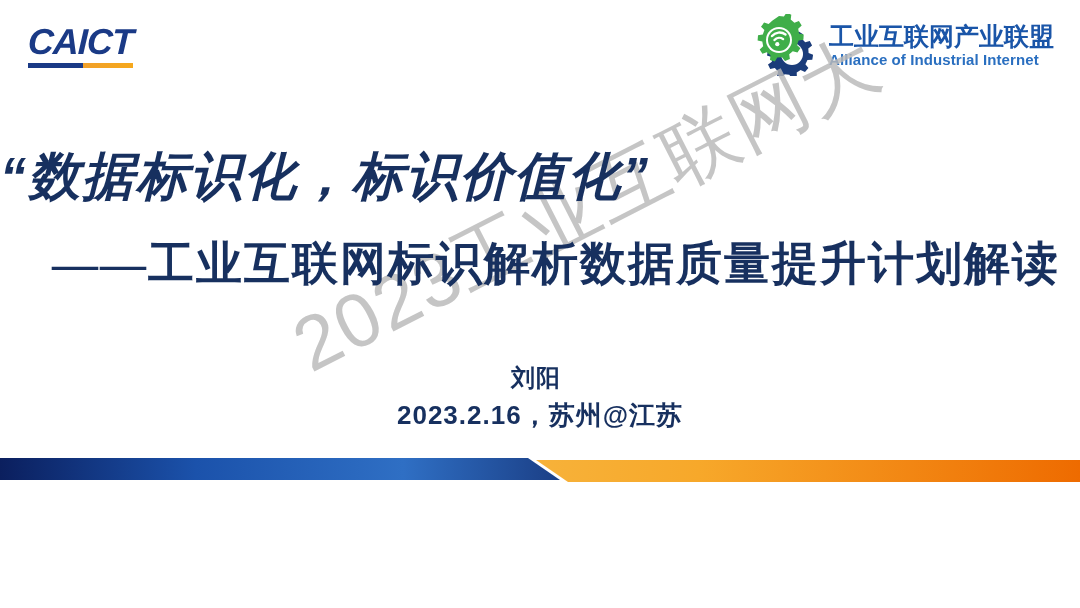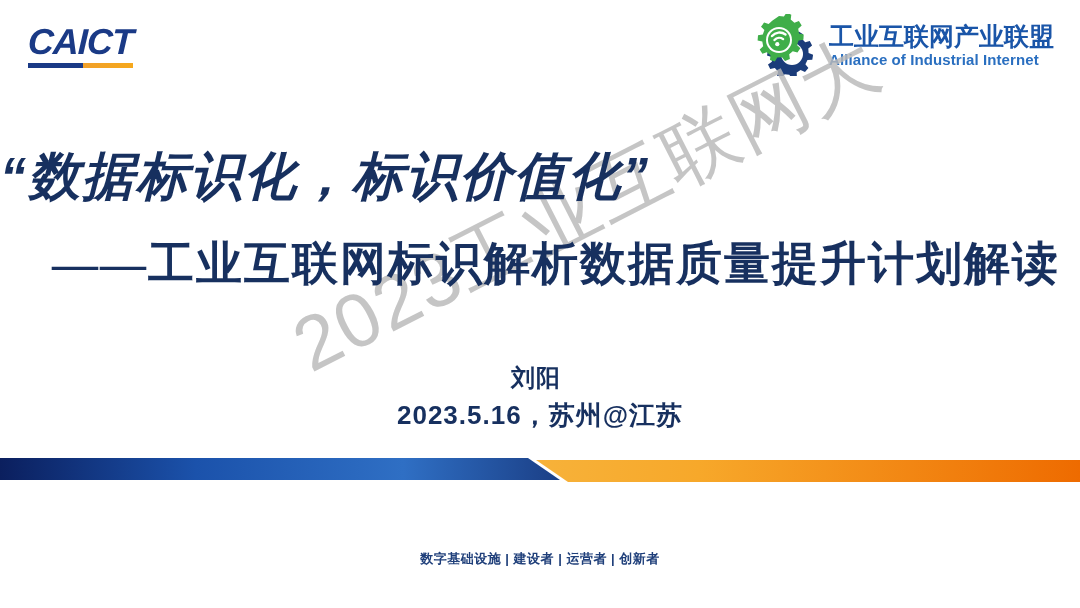--- a/index.html
+++ b/index.html
@@ -210,21 +210,21 @@
       <div class="aii-en">Alliance of Industrial Internet</div>
     </div>
   </div>
 
   <div class="watermark">2023工业互联网大</div>
 
   <div class="title-main">“数据标识化，标识价值化”</div>
   <div class="title-sub">——工业互联网标识解析数据质量提升计划解读</div>
 
   <div class="author">刘阳</div>
-  <div class="event-date">2023.5.16，苏州@江苏</div>
+  <div class="event-date">2023.2.16，苏州@江苏</div>
 
   <svg class="ribbon" viewBox="0 0 1080 46" preserveAspectRatio="none">
     <defs>
       <linearGradient id="gradBlue" x1="0" y1="0" x2="1" y2="0">
         <stop offset="0%" stop-color="#0b1f5e"></stop>
         <stop offset="35%" stop-color="#1b52ab"></stop>
         <stop offset="72%" stop-color="#2f6fc4"></stop>
         <stop offset="100%" stop-color="#1b3f86"></stop>
       </linearGradient>
       <linearGradient id="gradOrange" x1="0" y1="0" x2="1" y2="0">
@@ -233,15 +233,14 @@
         <stop offset="100%" stop-color="#ee6b00"></stop>
       </linearGradient>
     </defs>
 
     <path d="M0 9 L1080 9 L1080 31 L0 31 Z" fill="none"></path>
     <path d="M0 9 L528 9 L560 31 L0 31 Z" fill="url(#gradBlue)"></path>
 
     <path d="M536 11 L1080 11 L1080 33 L568 33 Z" fill="url(#gradOrange)"></path>
   </svg>
 
-  <div class="footer">数字基础设施 | 建设者 | 运营者 | 创新者</div>
 
 </div>
 
 </body></html>

